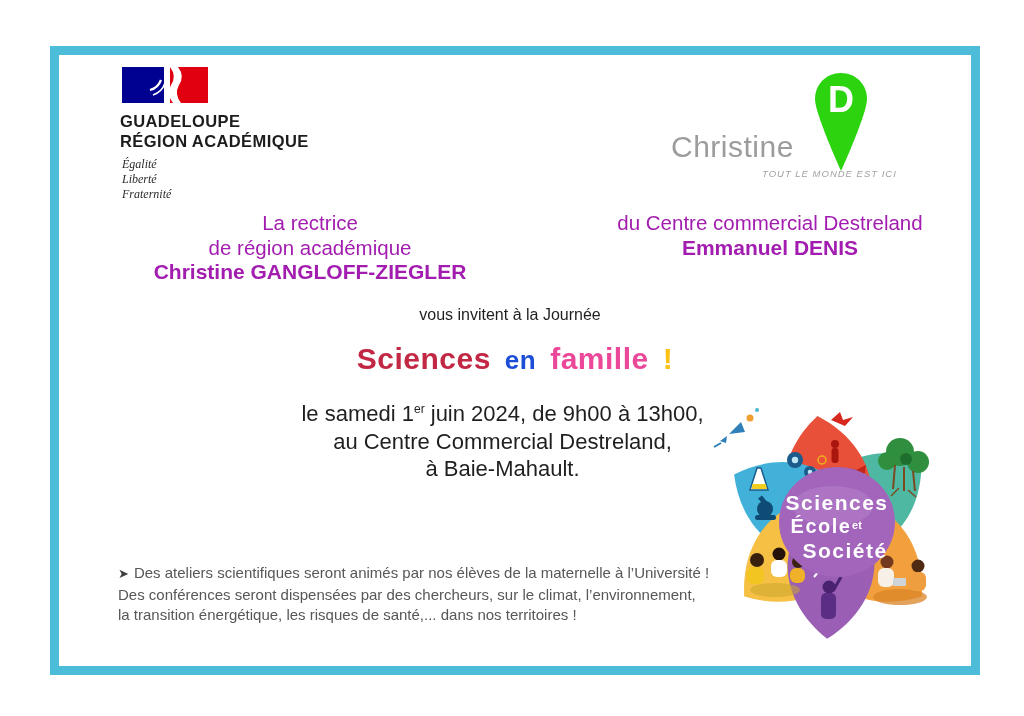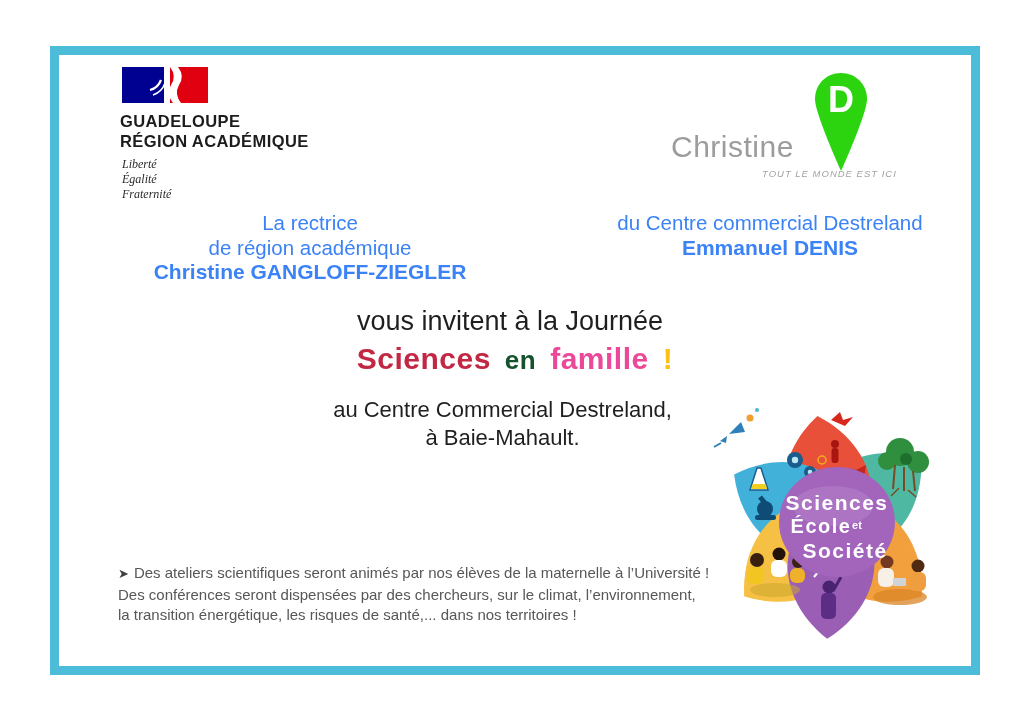--- a/index.html
+++ b/index.html
@@ -16,30 +16,30 @@
   
   .region-logo{position:absolute;left:120px;top:66px;width:260px;}
   .region-title{font-weight:bold;font-size:16.5px;letter-spacing:0.4px;line-height:20px;color:#1c1c1c;margin-top:3px;}
   .motto{font-family:"Liberation Serif", serif;font-style:italic;font-size:12px;color:#2a2a2a;line-height:15px;margin-top:6px;margin-left:2px;}
   
   .destreland{position:absolute;left:665px;top:72px;width:250px;height:115px;}
   .destreland-name{position:absolute;left:6px;top:58px;font-size:30px;color:#9c9c9c;letter-spacing:0.5px;}
   .destreland-pin{position:absolute;left:148px;top:0px;}
   .destreland-tagline{position:absolute;left:97px;top:96px;font-size:9.5px;letter-spacing:1px;color:#a2a2a2;white-space:nowrap;font-style:italic;}
   
-  .host{position:absolute;top:211px;text-align:center;font-size:20.5px;line-height:24.5px;color:#3b82f6;}
+  .host{position:absolute;top:211px;text-align:center;font-size:20.5px;line-height:24.5px;color:#a21caf;}
   .host-left{left:85px;width:450px;}
   .host-right{left:545px;width:450px;}
   .host .name{font-weight:bold;font-size:21px;}
   
-  .intro{position:absolute;top:306px;left:0;width:1020px;text-align:center;font-size:27px;color:#1f1f1f;}
+  .intro{position:absolute;top:306px;left:0;width:1020px;text-align:center;font-size:16px;color:#1f1f1f;}
   .event-title{position:absolute;top:342px;left:0;width:1030px;text-align:center;font-size:30px;font-weight:800;letter-spacing:0.5px;white-space:nowrap;}
   .event-title span{margin:0 7px;}
   .t-sciences{color:#c22743;}
-  .t-en{color:#14532d;font-size:26px;}
+  .t-en{color:#1d4ed8;font-size:26px;}
   .t-famille{color:#ec4899;}
   .t-bang{color:#fdc113;}
   .date-block{position:absolute;top:396px;left:0;width:1005px;text-align:center;font-size:22px;line-height:27.5px;color:#1f1f1f;}
   .date-block sup{font-size:12px;}
   
   .details{position:absolute;left:118px;top:563px;width:640px;font-size:15px;line-height:20.5px;color:#575757;}
   .bullet{color:#3f3f3f;font-size:13px;margin-right:5px;}
   
   .flower{position:absolute;left:695px;top:390px;}
   svg text{font-family:"Liberation Sans", sans-serif;}
@@ -55,22 +55,22 @@
     <rect x="50" y="1" width="38" height="36" fill="#e1000f"></rect>
     <path d="M50 1 q7 9 1 18 q-5 9 2 18 l8 0 q-7 -9 -2 -18 q6 -9 -1 -18 Z" fill="#ffffff"></path>
     <path d="M30 24 q8 -2 11 -10" stroke="#ffffff" fill="none" stroke-width="2.2"></path>
     <path d="M33 29 q9 -3 12 -12" stroke="#ffffff" fill="none" stroke-width="1.6"></path>
   </svg>
   <div class="region-title">
     <div>GUADELOUPE</div>
     <div>RÉGION ACADÉMIQUE</div>
   </div>
   <div class="motto">
+    <div>Égalité</div>
     <div>Liberté</div>
-    <div>Égalité</div>
     <div>Fraternité</div>
   </div>
 </div>
 
 <div class="destreland">
   <div class="destreland-name">Christine</div>
   <svg class="destreland-pin" width="56" height="102" viewBox="0 0 56 102">
     <path d="M28 1 C13 1 2 12.5 2 27 C2 42 28 99 28 99 C28 99 54 42 54 27 C54 12.5 43 1 28 1 Z" fill="#2bd40f"></path>
     <text x="28" y="40" text-anchor="middle" font-size="36" font-weight="bold" fill="#ffffff">D</text>
   </svg>
@@ -87,20 +87,21 @@
   <div class="name">Emmanuel DENIS</div>
 </div>
 
 <div class="intro">vous invitent à la Journée</div>
 
 <div class="event-title">
   <span class="t-sciences">Sciences</span><span class="t-en">en</span><span class="t-famille">famille</span><span class="t-bang">!</span>
 </div>
 
 <div class="date-block">
+  <div><span>le samedi 1</span><sup>er</sup><span> juin 2024, de 9h00 à 13h00,</span></div>
   <div>au Centre Commercial Destreland,</div>
   <div>à Baie-Mahault.</div>
 </div>
 
 <div class="details">
   <div><span class="bullet">➤</span><span>Des ateliers scientifiques seront animés par nos élèves de la maternelle à l’Université !</span></div>
   <div>Des conférences seront dispensées par des chercheurs, sur le climat, l’environnement,</div>
   <div>la transition énergétique, les risques de santé,... dans nos territoires !</div>
 </div>
 

